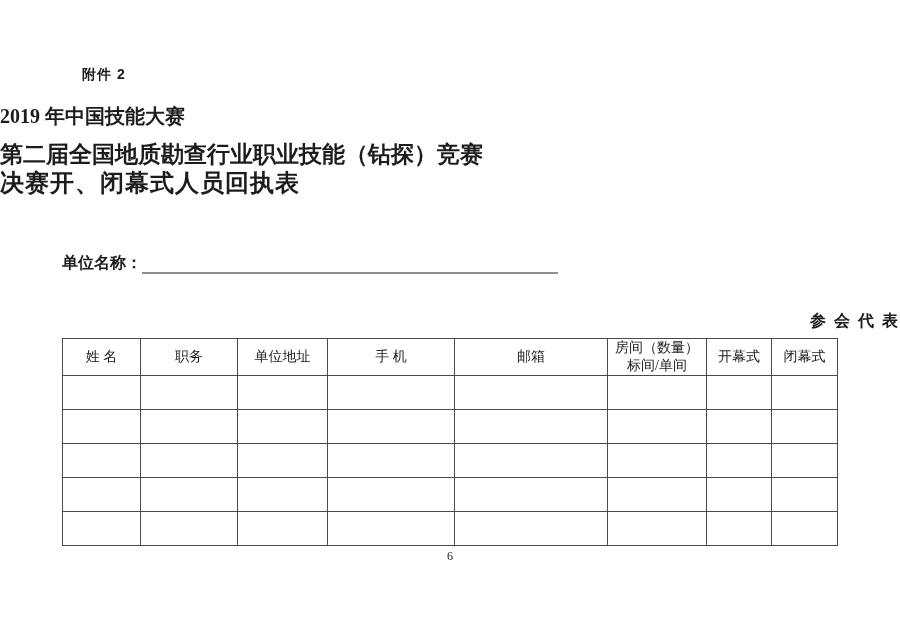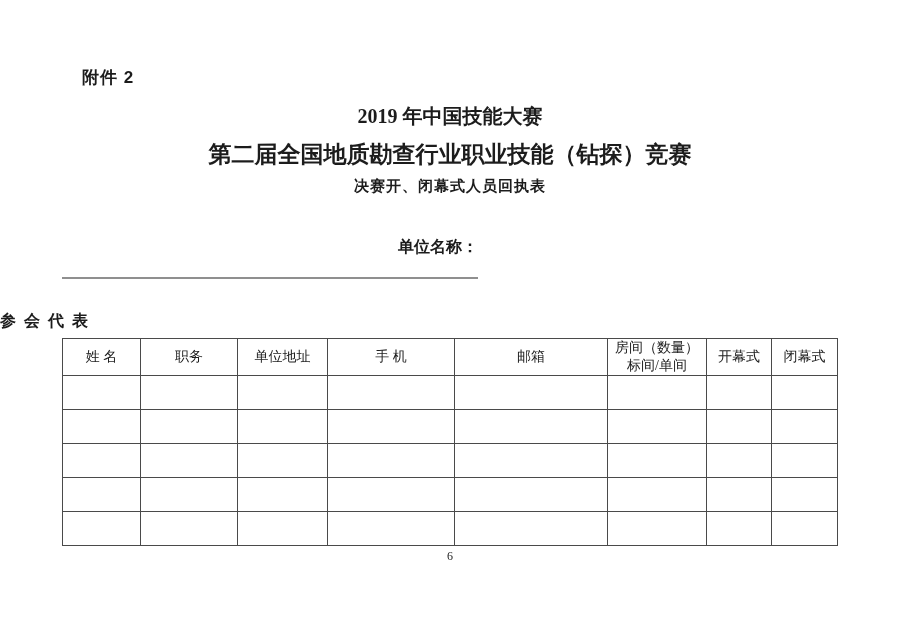--- a/index.html
+++ b/index.html
@@ -14,63 +14,63 @@
     background: #ffffff;
     font-family: "Liberation Serif", "DejaVu Serif", serif;
     color: #1c1c1c;
     overflow: hidden;
   }
   .attachment-label {
     position: absolute;
     left: 62px;
     top: 66px;
     font-family: "Liberation Sans", "DejaVu Sans", sans-serif;
-    font-size: 17px;
+    font-size: 14px;
     font-weight: bold;
     letter-spacing: 1px;
     padding-left: 20px;
   }
   .title-line {
     position: absolute;
     left: 0;
     width: 900px;
-    text-align: center;
+    text-align: left;
     font-weight: bold;
   }
   .title-1 { top: 103px; font-size: 20px; }
   .title-2 { top: 139px; font-size: 23px; }
-  .title-3 { top: 177px; font-size: 15px; letter-spacing: 1px; }
+  .title-3 { top: 167px; font-size: 24px; letter-spacing: 1px; }
   .form-line {
     position: absolute;
     left: 62px;
     display: flex;
     align-items: flex-end;
   }
-  .form-line-name { top: 236px; flex-direction: column; }
+  .form-line-name { top: 252px; }
   .form-line-address { top: 273px; }
   .form-label {
     font-family: "Liberation Sans", "DejaVu Sans", sans-serif;
     font-size: 16px;
     font-weight: bold;
     white-space: nowrap;
     line-height: 22px;
   }
   .blank-line {
     display: inline-block;
     height: 19px;
     border-bottom: 2px solid #8f8f8f;
   }
   .blank-name { width: 416px; }
   .blank-address { width: 424px; }
   .table-caption {
     position: absolute;
     left: 0;
     top: 311px;
     width: 900px;
-    text-align: left;
+    text-align: right;
     font-size: 16px;
     font-weight: bold;
     letter-spacing: 2px;
   }
   table.roster {
     position: absolute;
     left: 62px;
     top: 338px;
     width: 775px;
     border-collapse: collapse;

